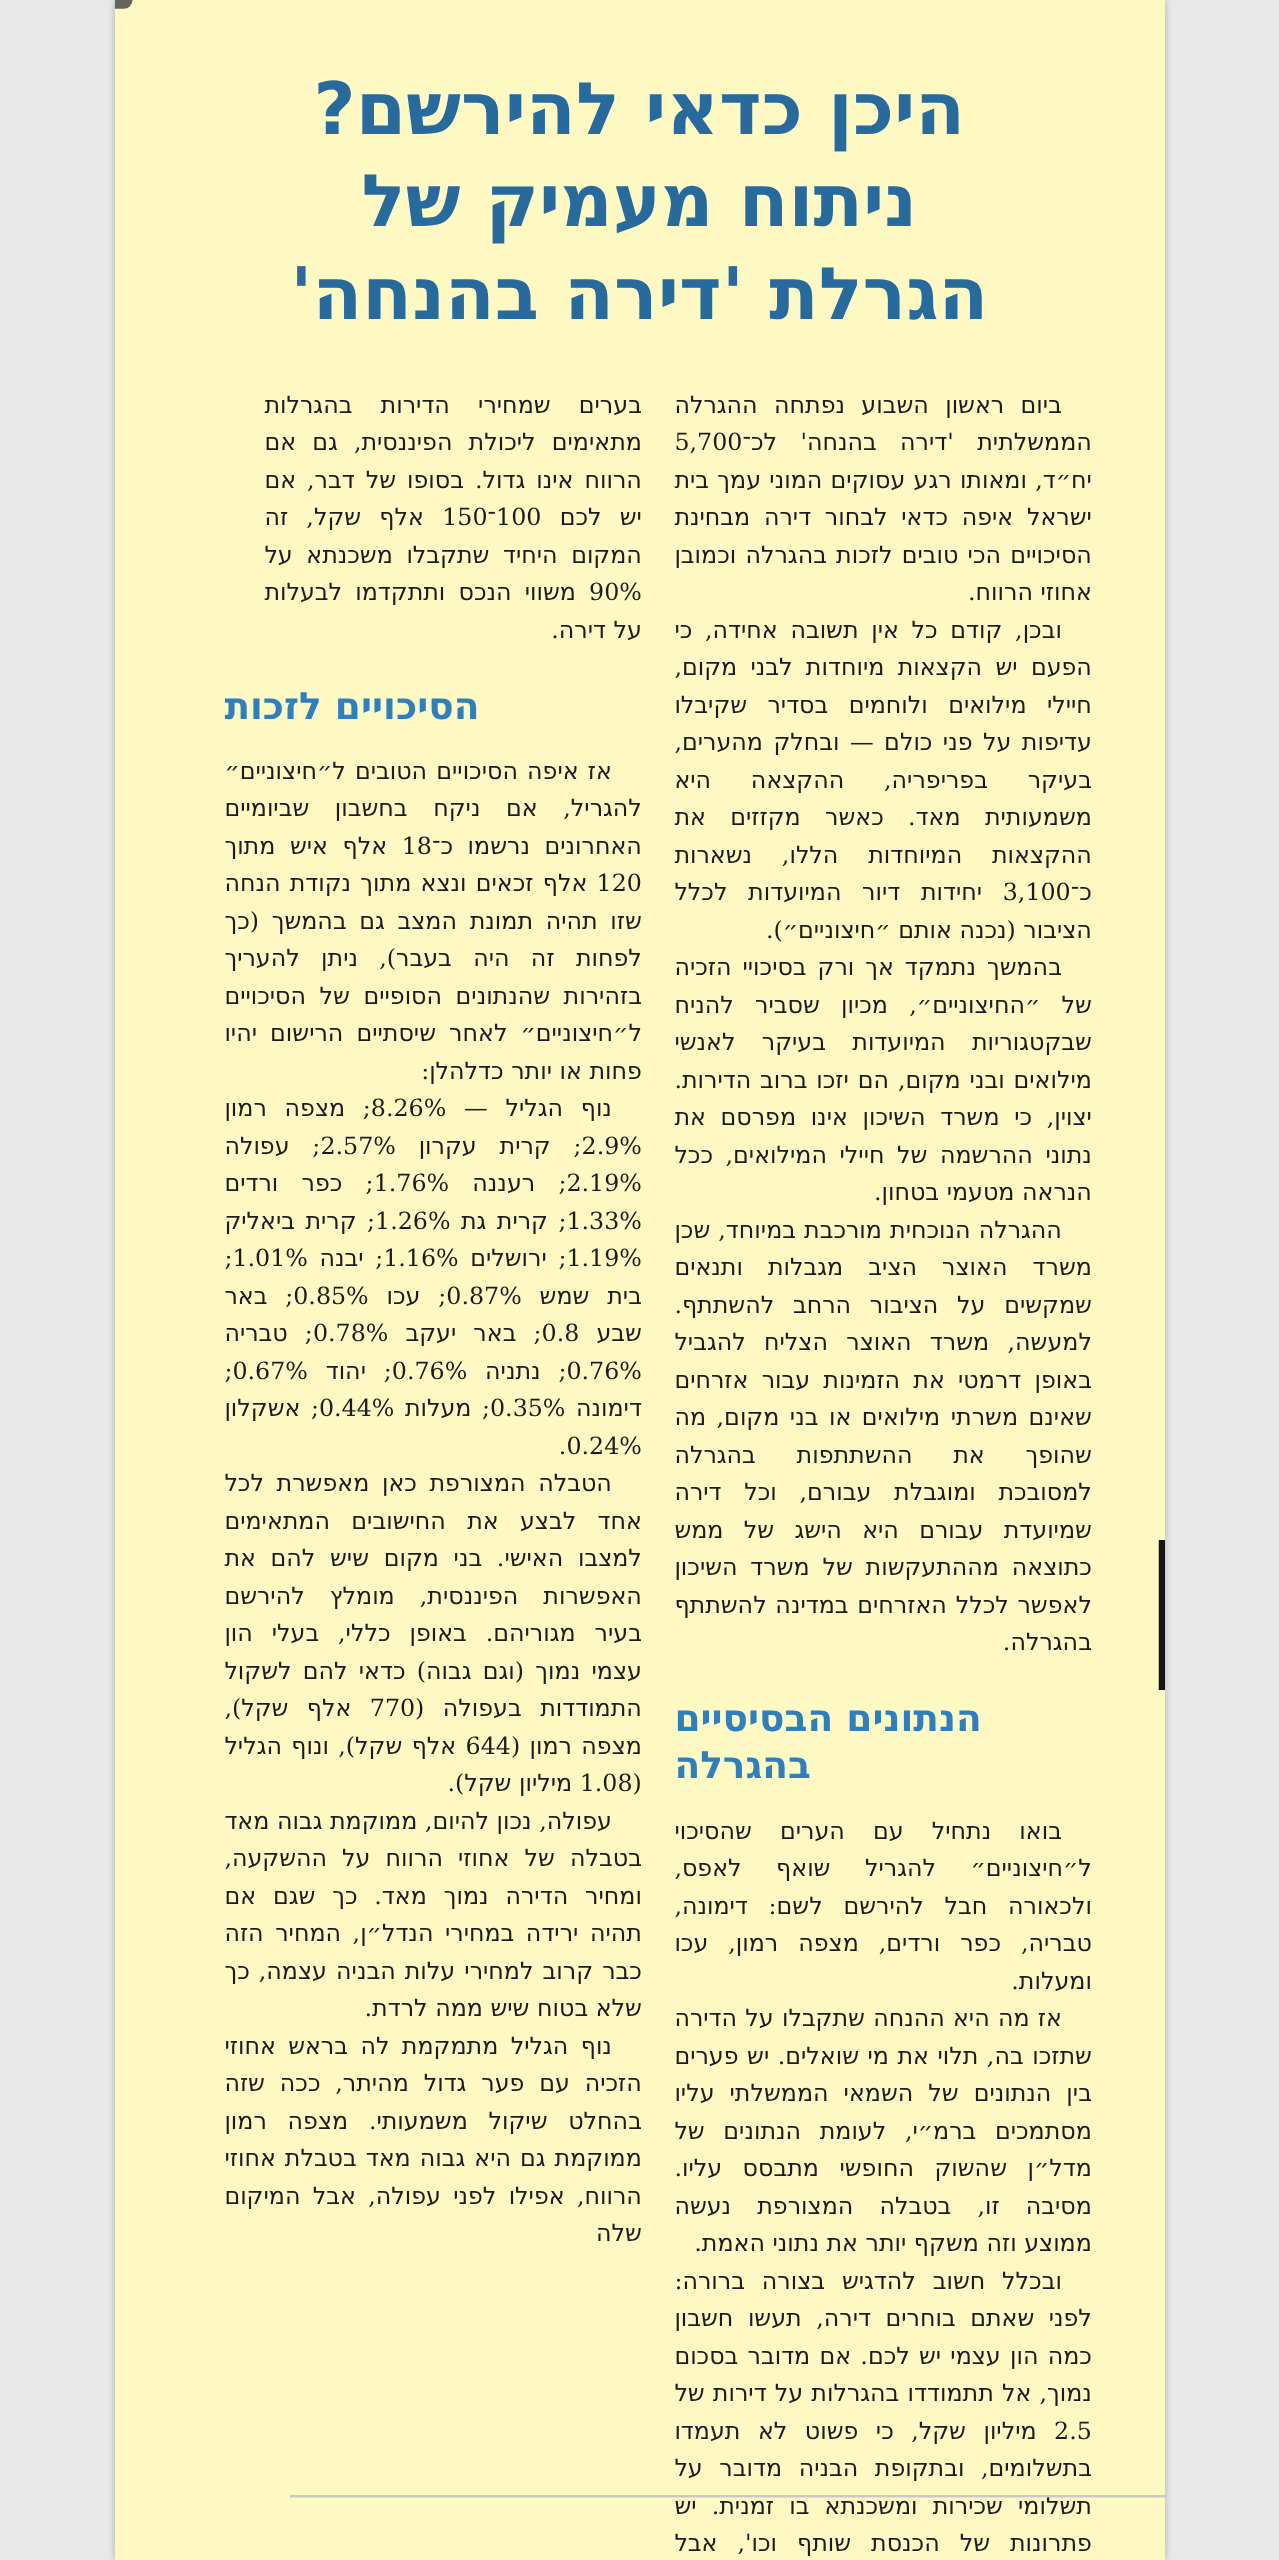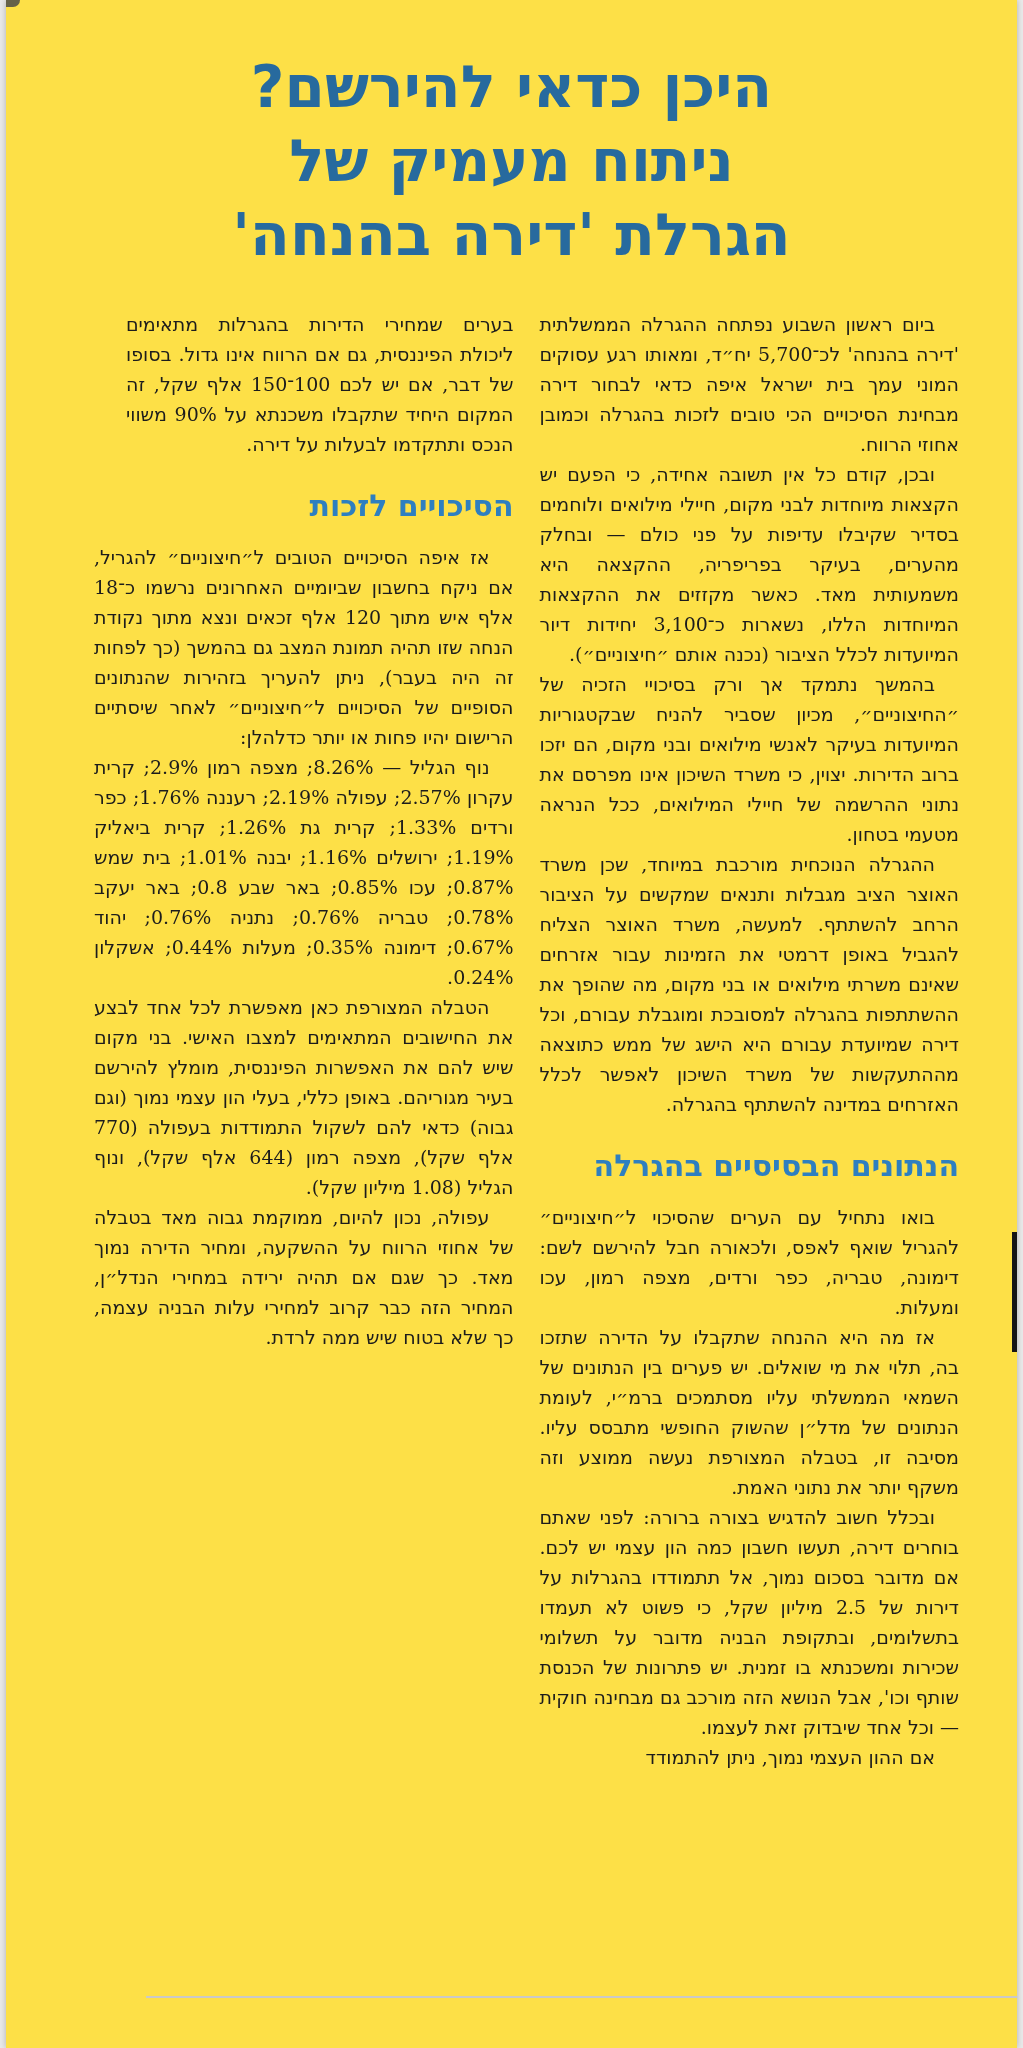--- a/index.html
+++ b/index.html
@@ -1,20 +1,20 @@
 <!DOCTYPE html>
 <html dir="rtl" lang="he"><head>
 <meta charset="utf-8">
 <style>
   html,body{margin:0;padding:0;background:#e9e9e9;}
   .page{
     position:relative;
-    width:1011px;height:2048px;
+    width:840px;height:2048px;
     margin:0 auto;
-    background:#fde047;
+    background:#fef9c3;
     overflow:hidden;
     font-family:"DejaVu Serif","DejaVu Sans",serif;
     box-shadow:0 0 6px rgba(0,0,0,.25);
   }
   .headline{
     margin:50px 40px 36px;
     text-align:center;
     color:#276a9e;
     font-family:"DejaVu Sans","Liberation Sans",sans-serif;
     font-weight:bold;
@@ -37,21 +37,21 @@
     color:#1c1c1c;
   }
   .col p{margin:0;text-indent:24px;}
   .col p.no-indent{text-indent:0;margin-left:32px;}
   .subhead{
     font-family:"DejaVu Sans","Liberation Sans",sans-serif;
     font-weight:bold;
     color:#2e7fc0;
     font-size:30px;
     line-height:1.25;
-    text-align:right;
+    text-align:left;
     margin:28px 0 18px;
   }
   .bottom-rule{
     position:absolute;
     top:1996px;left:140px;right:0;
     height:2px;background:#c9c9c9;
   }
   .edge-mark{
     position:absolute;
     right:0;top:1232px;
@@ -94,20 +94,21 @@
       <p>אם ההון העצמי נמוך, ניתן להתמודד</p>
     </div>
 
     <div class="col">
       <p class="no-indent">בערים שמחירי הדירות בהגרלות מתאימים ליכולת הפיננסית, גם אם הרווח אינו גדול. בסופו של דבר, אם יש לכם 100־150 אלף שקל, זה המקום היחיד שתקבלו משכנתא על 90% משווי הנכס ותתקדמו לבעלות על דירה.</p>
       <h2 class="subhead">הסיכויים לזכות</h2>
       <p>אז איפה הסיכויים הטובים ל״חיצוניים״ להגריל, אם ניקח בחשבון שביומיים האחרונים נרשמו כ־18 אלף איש מתוך 120 אלף זכאים ונצא מתוך נקודת הנחה שזו תהיה תמונת המצב גם בהמשך (כך לפחות זה היה בעבר), ניתן להעריך בזהירות שהנתונים הסופיים של הסיכויים ל״חיצוניים״ לאחר שיסתיים הרישום יהיו פחות או יותר כדלהלן:</p>
       <p>נוף הגליל — 8.26%; מצפה רמון 2.9%; קרית עקרון 2.57%; עפולה 2.19%; רעננה 1.76%; כפר ורדים 1.33%; קרית גת 1.26%; קרית ביאליק 1.19%; ירושלים 1.16%; יבנה 1.01%; בית שמש 0.87%; עכו 0.85%; באר שבע 0.8; באר יעקב 0.78%; טבריה 0.76%; נתניה 0.76%; יהוד 0.67%; דימונה 0.35%; מעלות 0.44%; אשקלון 0.24%.</p>
       <p>הטבלה המצורפת כאן מאפשרת לכל אחד לבצע את החישובים המתאימים למצבו האישי. בני מקום שיש להם את האפשרות הפיננסית, מומלץ להירשם בעיר מגוריהם. באופן כללי, בעלי הון עצמי נמוך (וגם גבוה) כדאי להם לשקול התמודדות בעפולה (770 אלף שקל), מצפה רמון (644 אלף שקל), ונוף הגליל (1.08 מיליון שקל).</p>
       <p>עפולה, נכון להיום, ממוקמת גבוה מאד בטבלה של אחוזי הרווח על ההשקעה, ומחיר הדירה נמוך מאד. כך שגם אם תהיה ירידה במחירי הנדל״ן, המחיר הזה כבר קרוב למחירי עלות הבניה עצמה, כך שלא בטוח שיש ממה לרדת.</p>
+      <p>נוף הגליל מתמקמת לה בראש אחוזי הזכיה עם פער גדול מהיתר, ככה שזה בהחלט שיקול משמעותי. מצפה רמון ממוקמת גם היא גבוה מאד בטבלת אחוזי הרווח, אפילו לפני עפולה, אבל המיקום שלה</p>
     </div>
 
   </div>
 
   <div class="bottom-rule"></div>
   <div class="edge-mark"></div>
 
 </div>
 
 </body></html>

